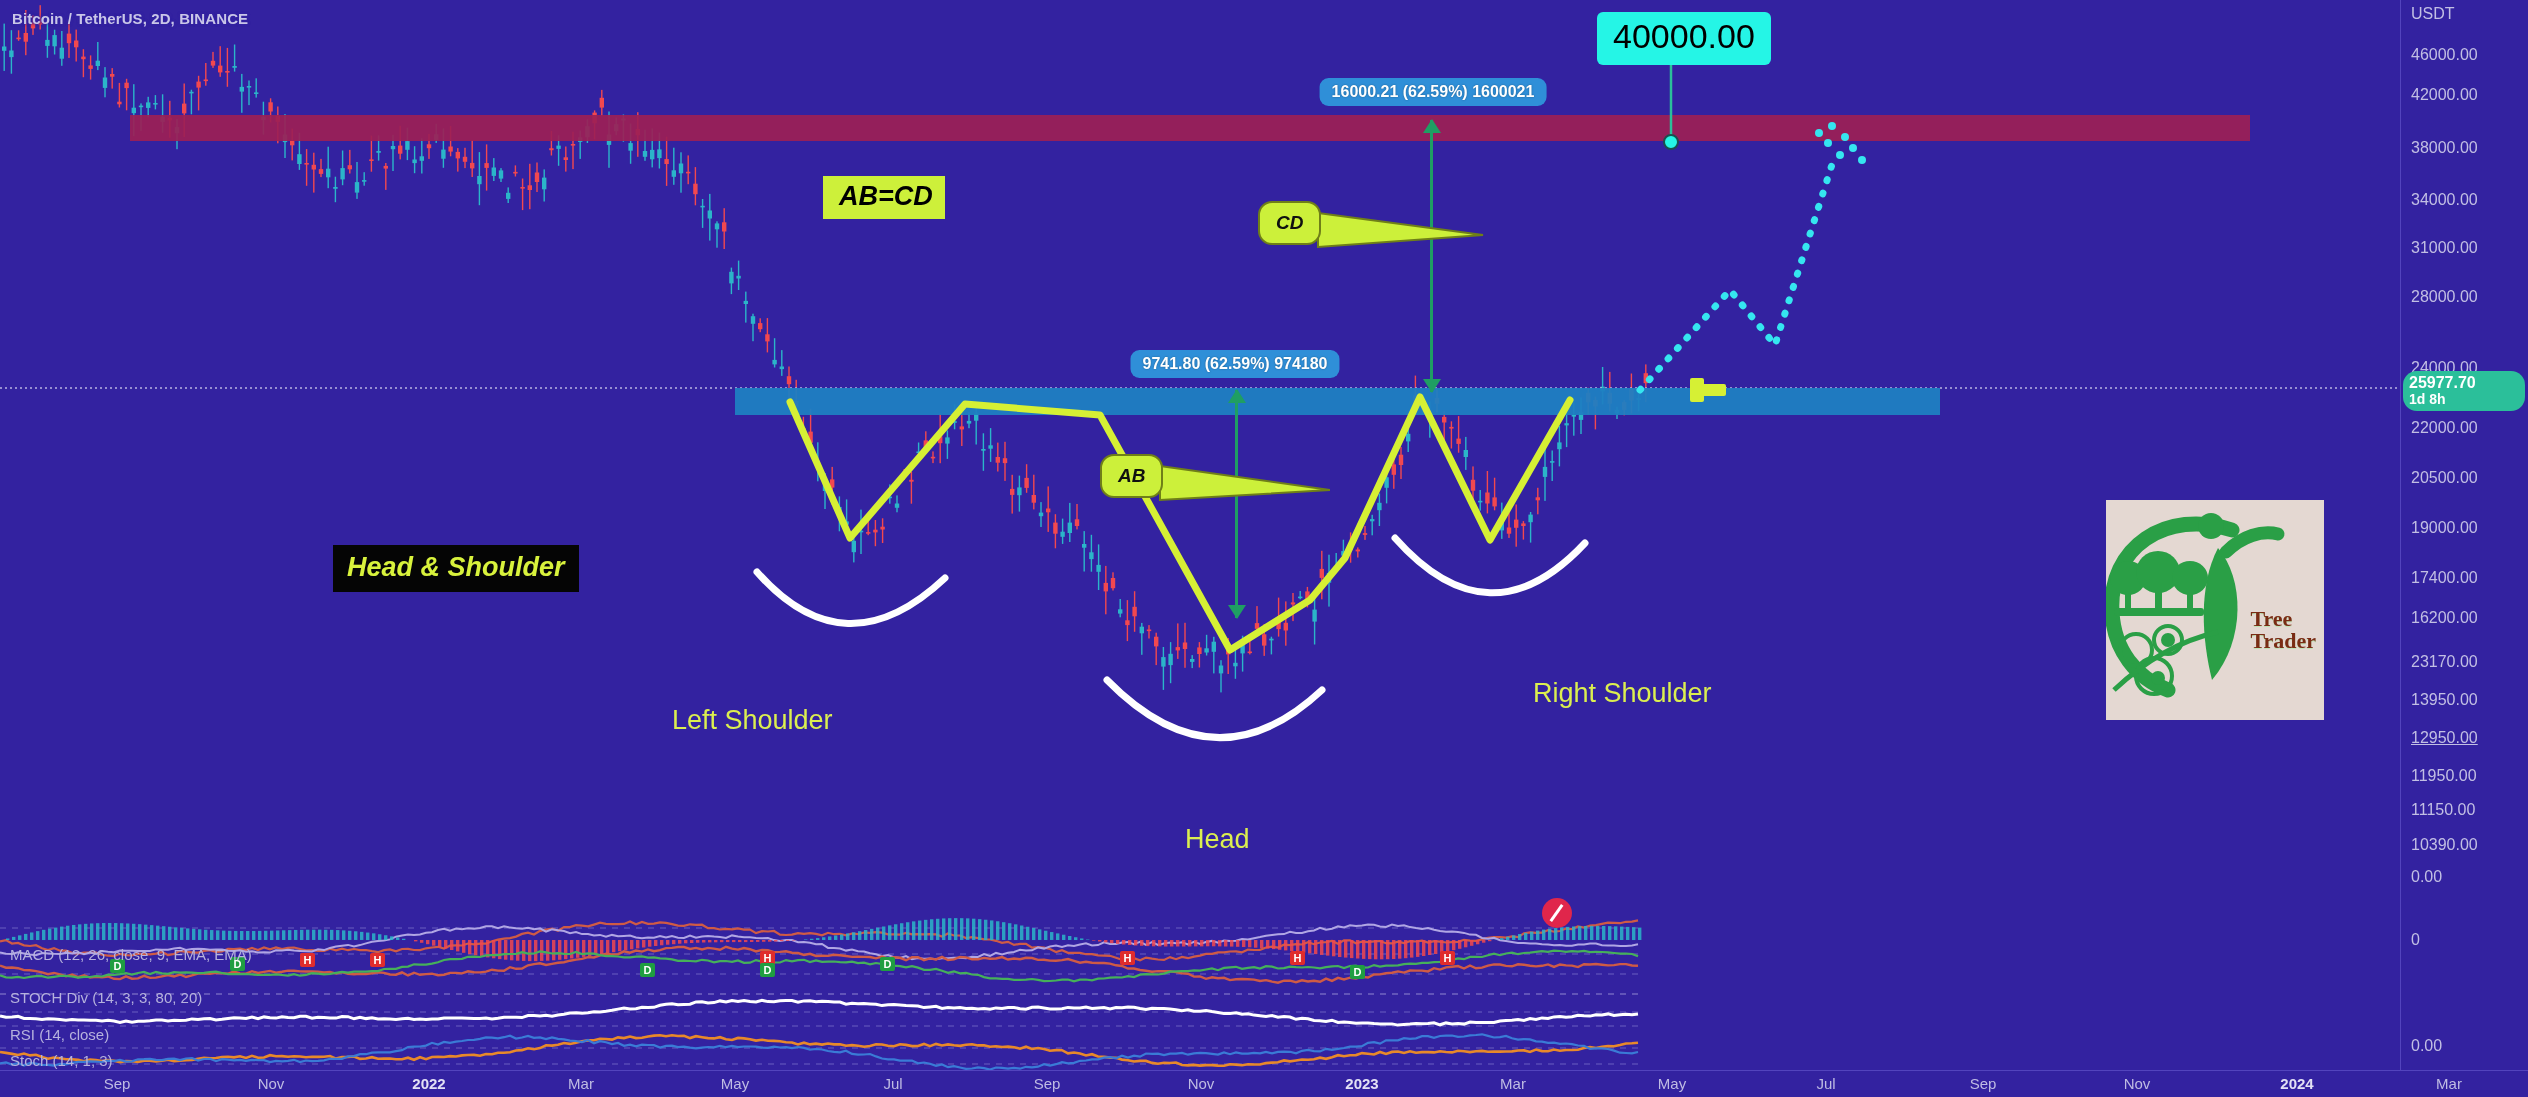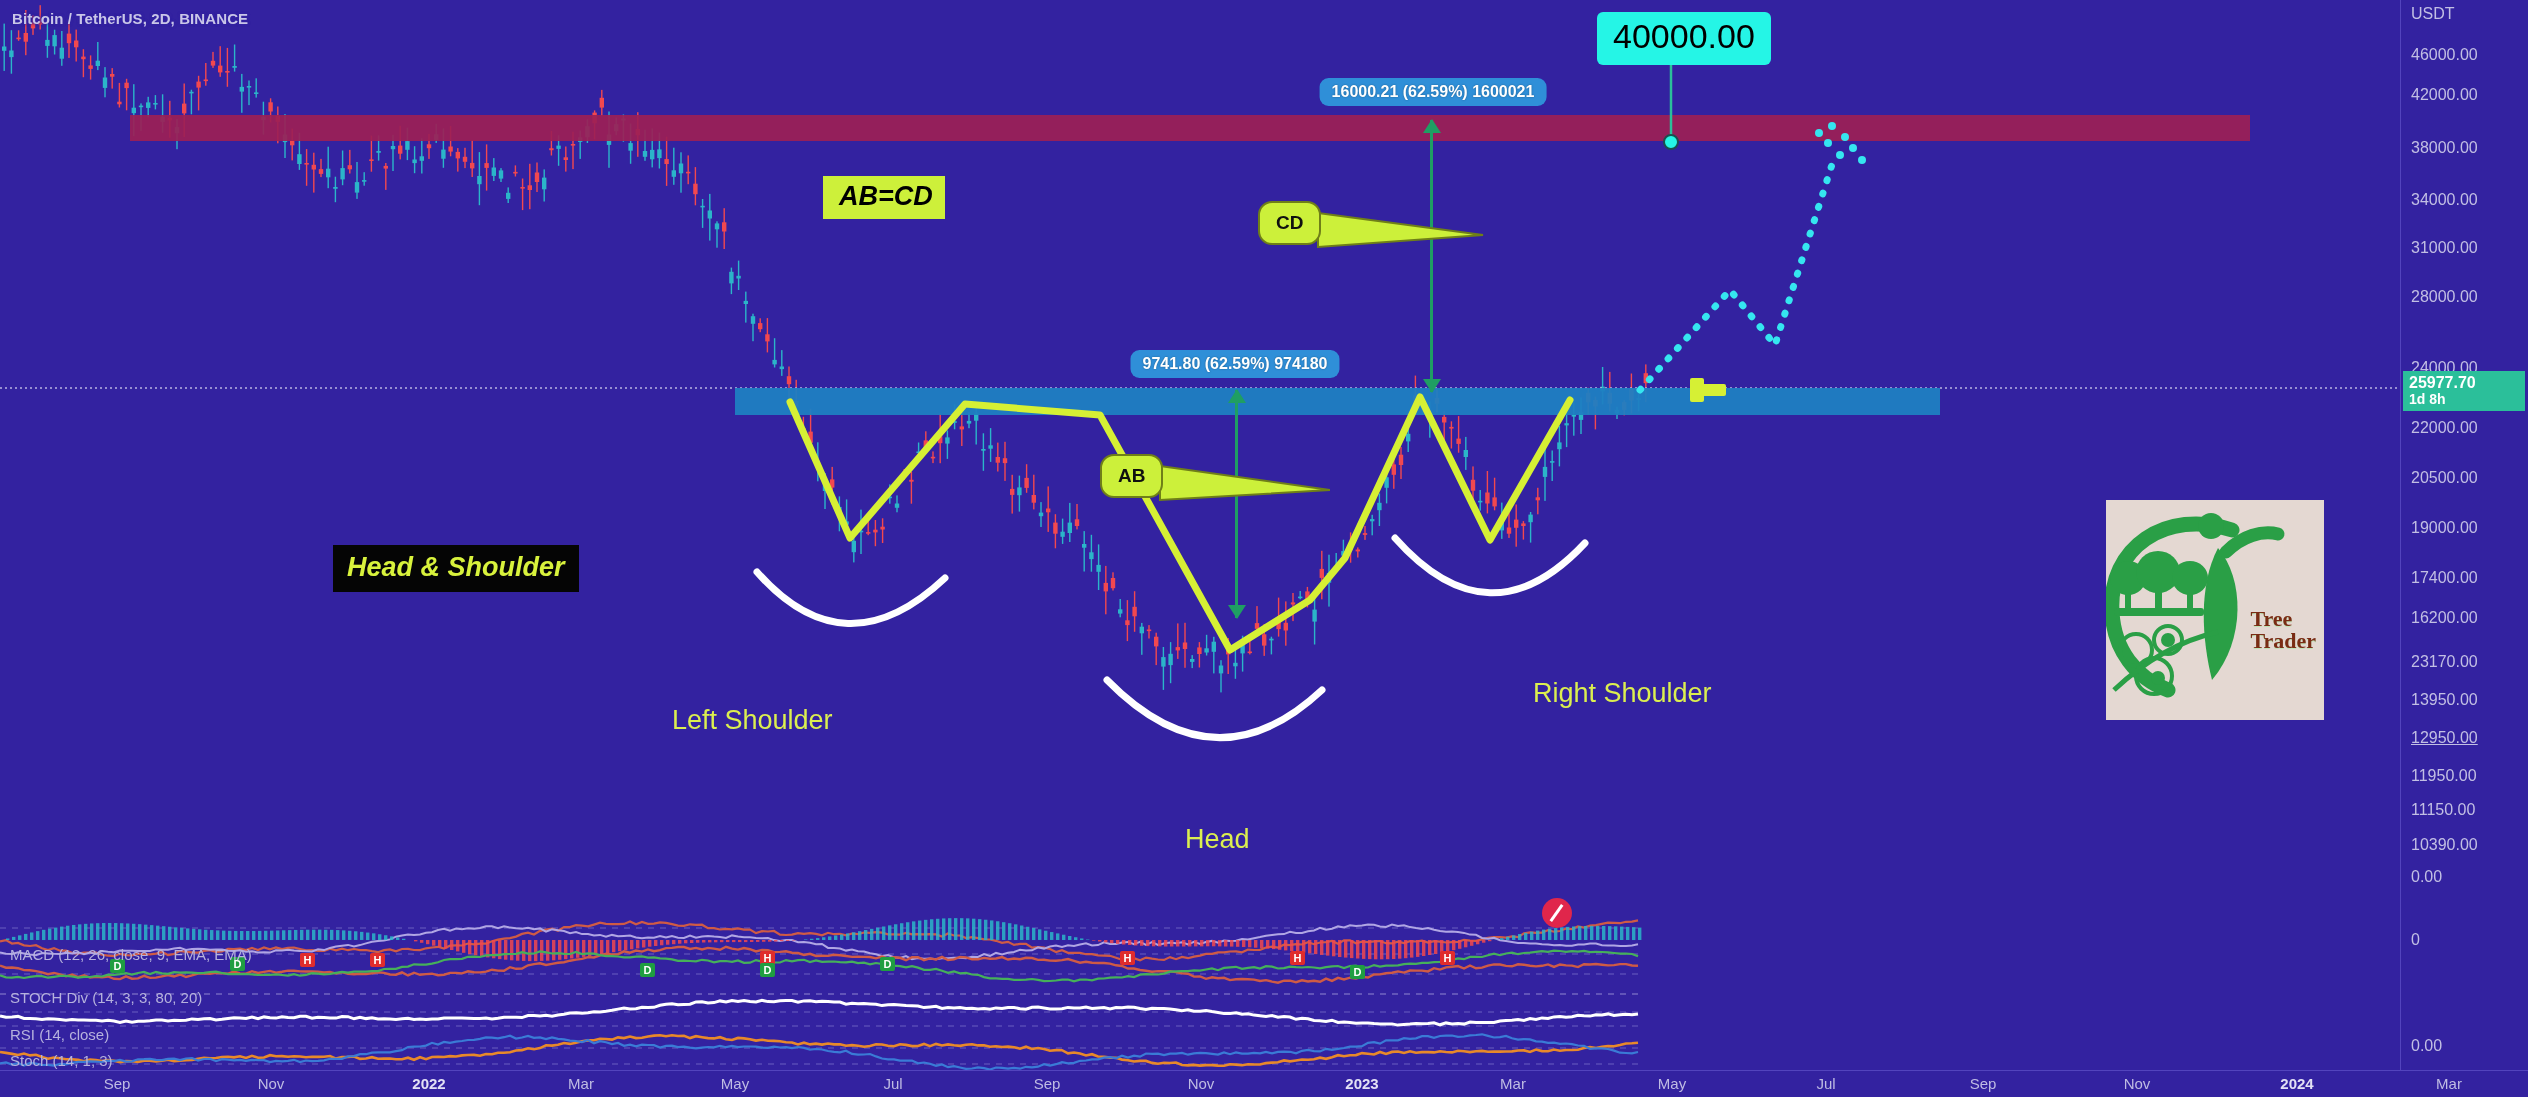--- a/index.html
+++ b/index.html
@@ -57,21 +57,21 @@
     color: #c2bfe4;
     white-space: nowrap;
     transform: translateY(-50%);
   }
   .axis-label.header { font-size: 16px; color: #c2bfe4; }
   #last-price-tag {
     position: absolute;
     left: 2px; width: 122px;
     background: #2bbf9a;
     color: #ffffff;
-    border-radius: 0;
+    border-radius: 14px;
     padding: 3px 6px;
     line-height: 1.12;
     z-index: 12;
   }
   #last-price-tag .p { font-size: 16px; font-weight: bold; }
   #last-price-tag .t { font-size: 14px; font-weight: bold; }
 
   
   #time-axis {
     position: absolute;
@@ -143,20 +143,21 @@
     z-index: 9;
   }
   .callout .bubble {
     position: absolute;
     background: #ccf03a;
     border: 2px solid #6f7f18;
     border-radius: 14px;
     color: #101010;
     font-size: 19px;
     font-weight: bold;
+    font-style: italic;
     padding: 9px 16px;
     white-space: nowrap;
   }
 
   
   .hl-label {
     position: absolute;
     font-style: italic;
     font-weight: bold;
     white-space: nowrap;

